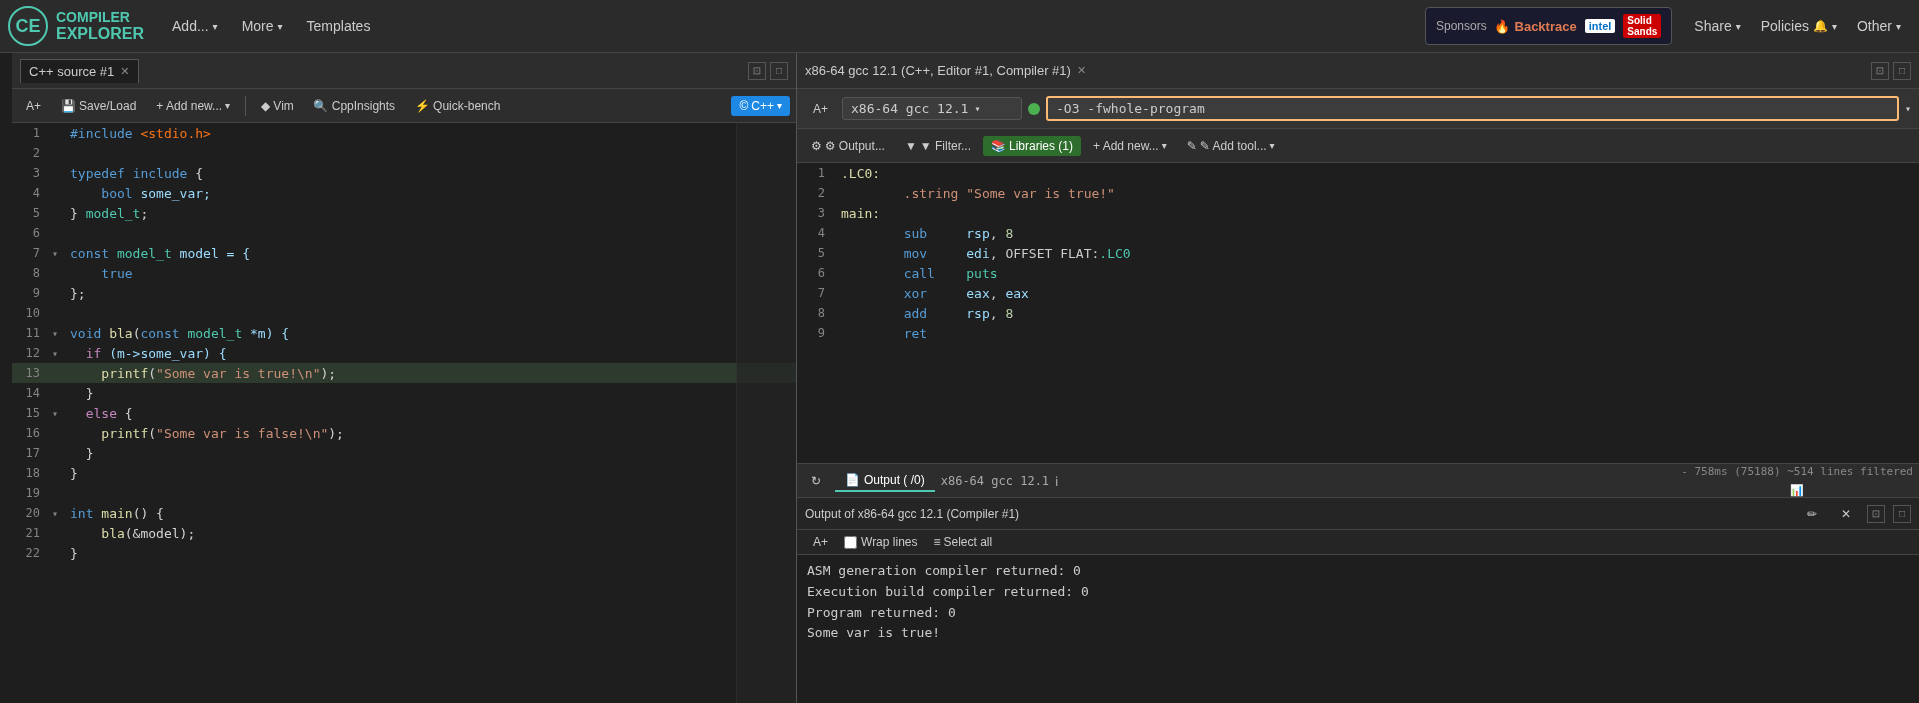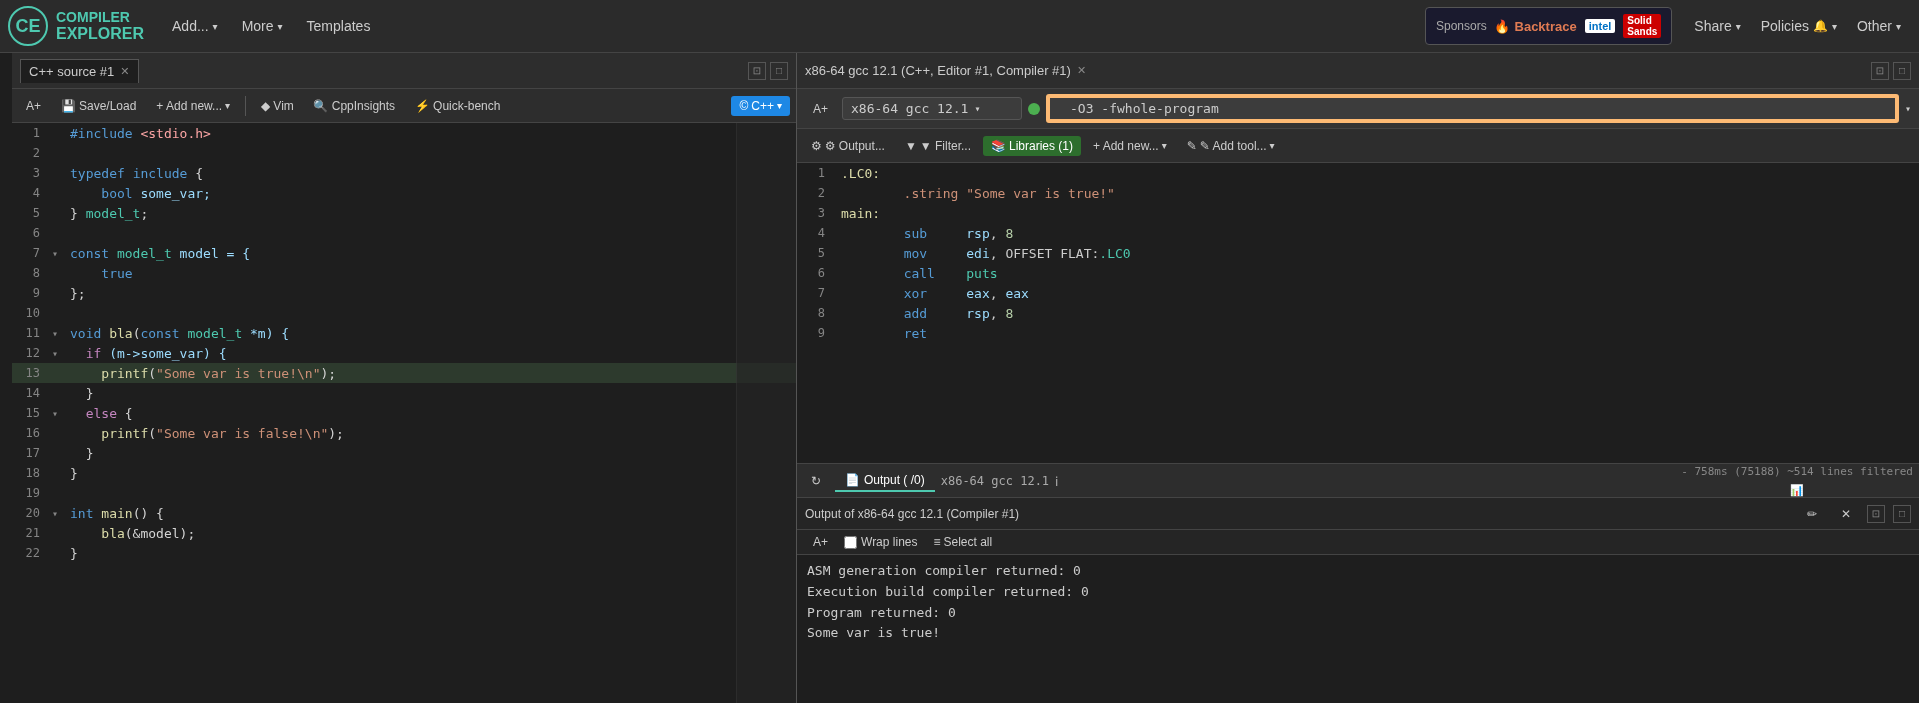--- a/index.html
+++ b/index.html
@@ -217,21 +217,21 @@
       padding: 0 4px;
       white-space: pre;
       vertical-align: middle;
       font-size: 13px;
     }
     .kw { color: #569cd6; }
     .kw2 { color: #c586c0; }
     .type { color: #4ec9b0; }
     .str { color: #ce9178; }
     .fn { color: #dcdcaa; }
-    .inc { color: #fca5a5; }
+    .inc { color: #f97316; }
     .op { color: #d4d4d4; }
     .var { color: #9cdcfe; }
     
     .right-pane {
       flex: 1;
       display: flex;
       flex-direction: column;
       overflow: hidden;
     }
     
@@ -279,23 +279,23 @@
     .status-dot {
       width: 12px;
       height: 12px;
       border-radius: 50%;
       background: #4caf50;
       flex-shrink: 0;
     }
     .compiler-flags {
       flex: 1;
       background: #3c3c3c;
-      border: 4px solid #fdba74;
-      color: #ccc;
-      padding: 3px 20px;
+      border: 2px solid #fdba74;
+      color: #ccc;
+      padding: 3px 8px;
       font-size: 13px;
       border-radius: 3px;
       font-family: monospace;
     }
     
     .compiler-action-bar {
       background: #2d2d2d;
       display: flex;
       align-items: center;
       height: 34px;

